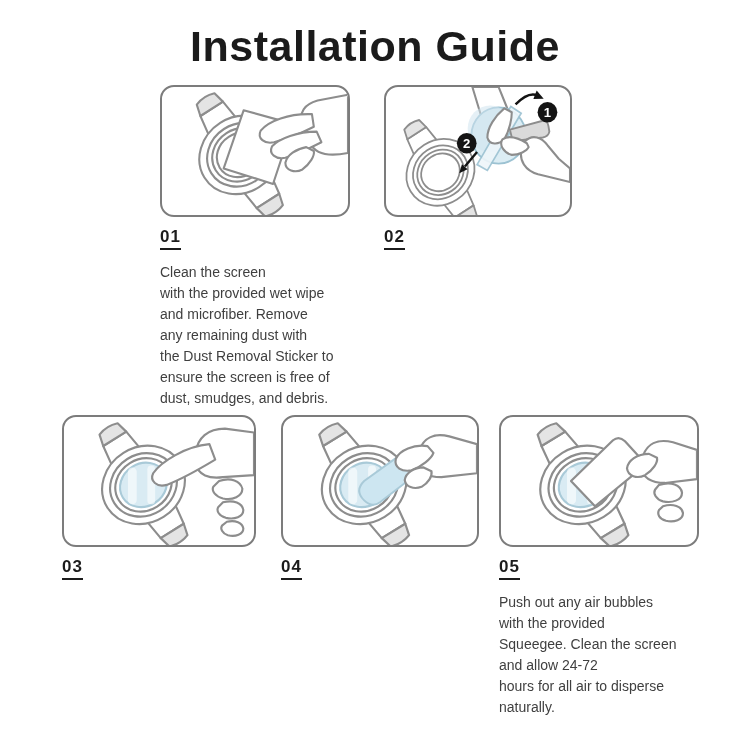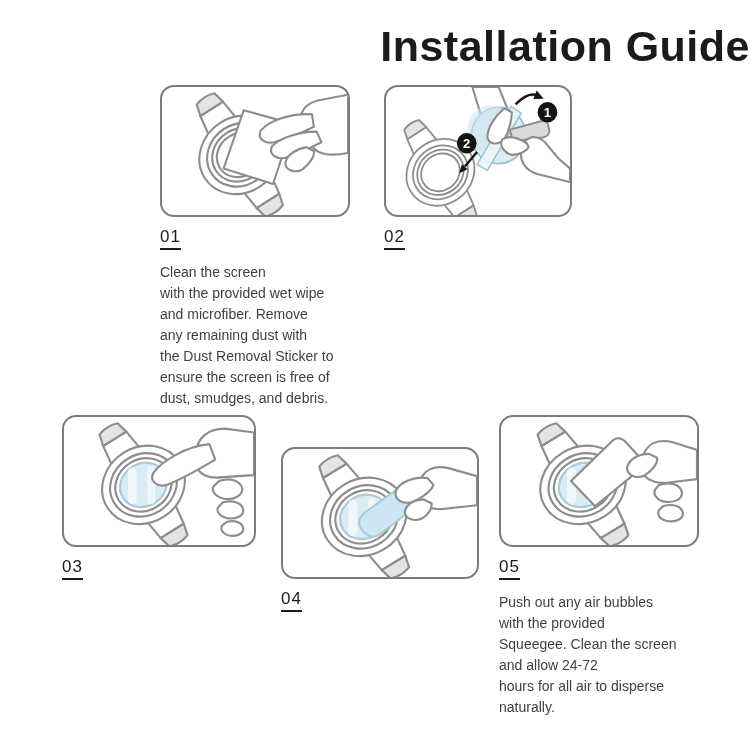--- a/index.html
+++ b/index.html
@@ -1,42 +1,42 @@
 <!DOCTYPE html>
 <html><head>
 <meta charset="utf-8">
 <style>
   html,body{margin:0;padding:0;background:#ffffff;}
   .page{
     position:relative;width:750px;height:750px;background:#ffffff;
     font-family:"Liberation Sans", sans-serif;overflow:hidden;
   }
   .title{
-    margin:0;padding-top:22px;text-align:right;
+    margin:0;padding-top:22px;text-align:center;
     font-size:43px;font-weight:bold;color:#1b1b1b;letter-spacing:0.5px;
   }
   .step{position:absolute;}
   .panel{
     box-sizing:border-box;height:132px;border:2px solid #7c7c7c;
     border-radius:14px;background:#ffffff;overflow:hidden;
   }
   .panel svg{display:block;width:100%;height:100%;}
   .stepnum{
-    display:inline-block;margin-top:11px;font-size:17px;font-weight:normal;
+    display:inline-block;margin-top:11px;font-size:17px;font-weight:bold;
     color:#1c1c1c;letter-spacing:1px;border-bottom:2.5px solid #1c1c1c;
     padding-bottom:3px;line-height:1;
   }
   .steptext{
     margin:12px 0 0 0;font-size:14px;line-height:21px;color:#3f3f3f;
     white-space:pre-line;width:calc(100% + 22px);
   }
   #s1{left:160px;top:85px;width:190px;}
   #s2{left:384px;top:85px;width:188px;}
   #s3{left:62px;top:415px;width:194px;}
-  #s4{left:281px;top:415px;width:198px;margin-top:32px;}
+  #s4{left:281px;top:415px;width:198px;}
   #s5{left:499px;top:415px;width:200px;}
   .ink{fill:#ffffff;stroke:#8d8d8d;stroke-width:2.2;stroke-linejoin:round;stroke-linecap:round;}
 </style>
 </head>
 <body>
 
 <div class="page">
 
   <h1 class="title">Installation Guide</h1>
 

